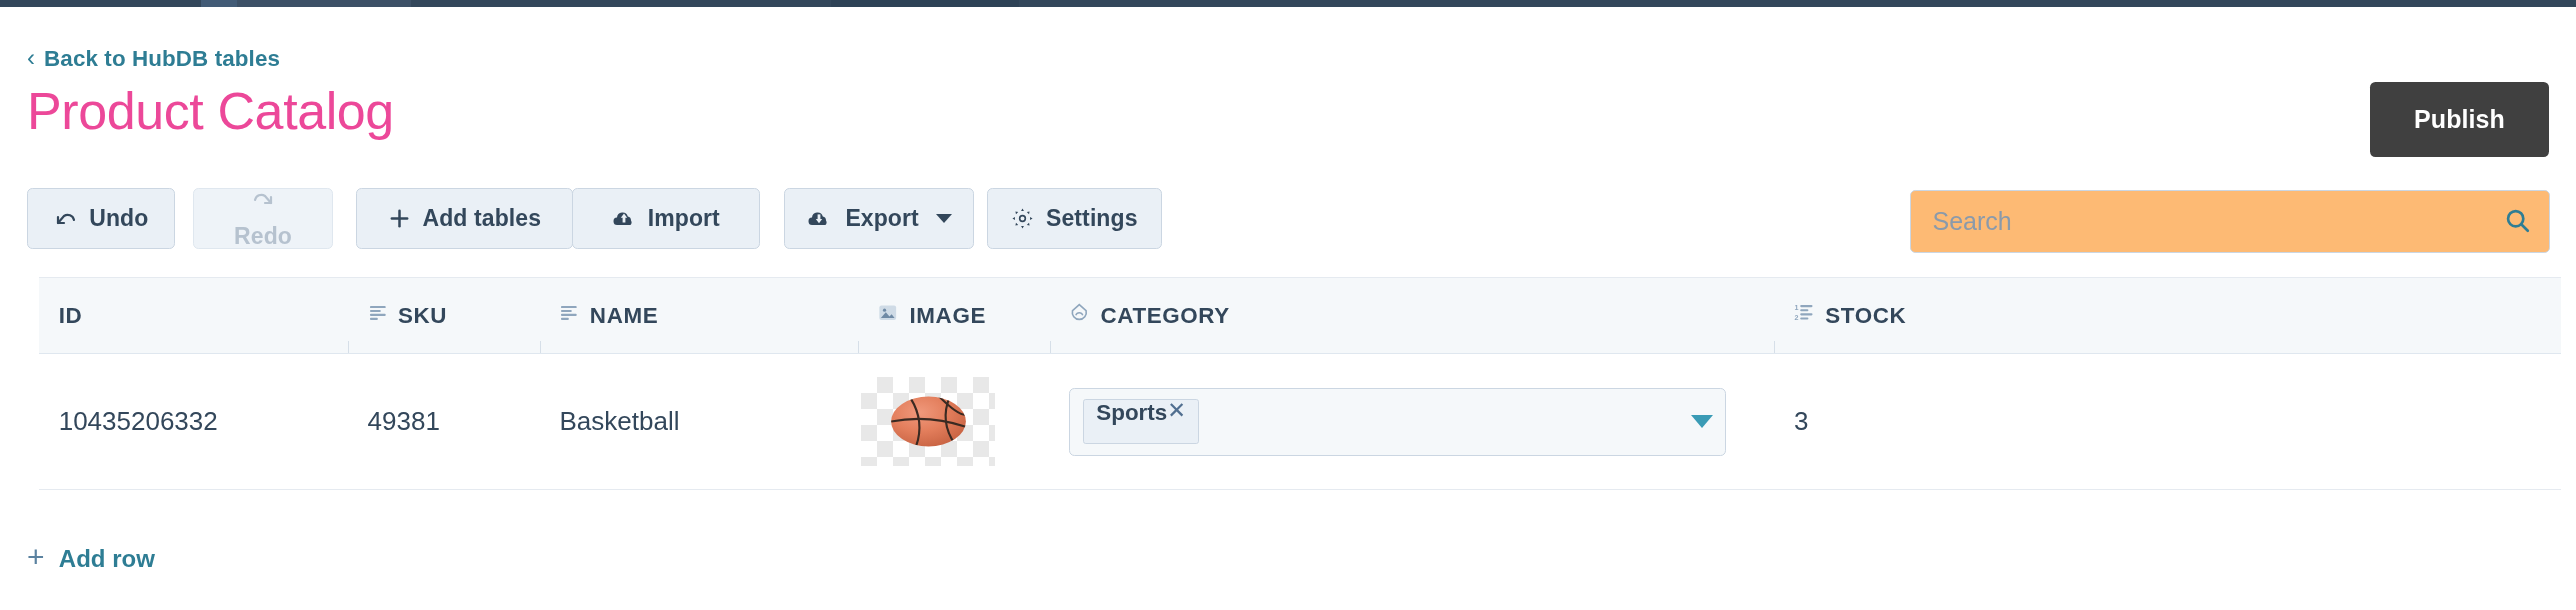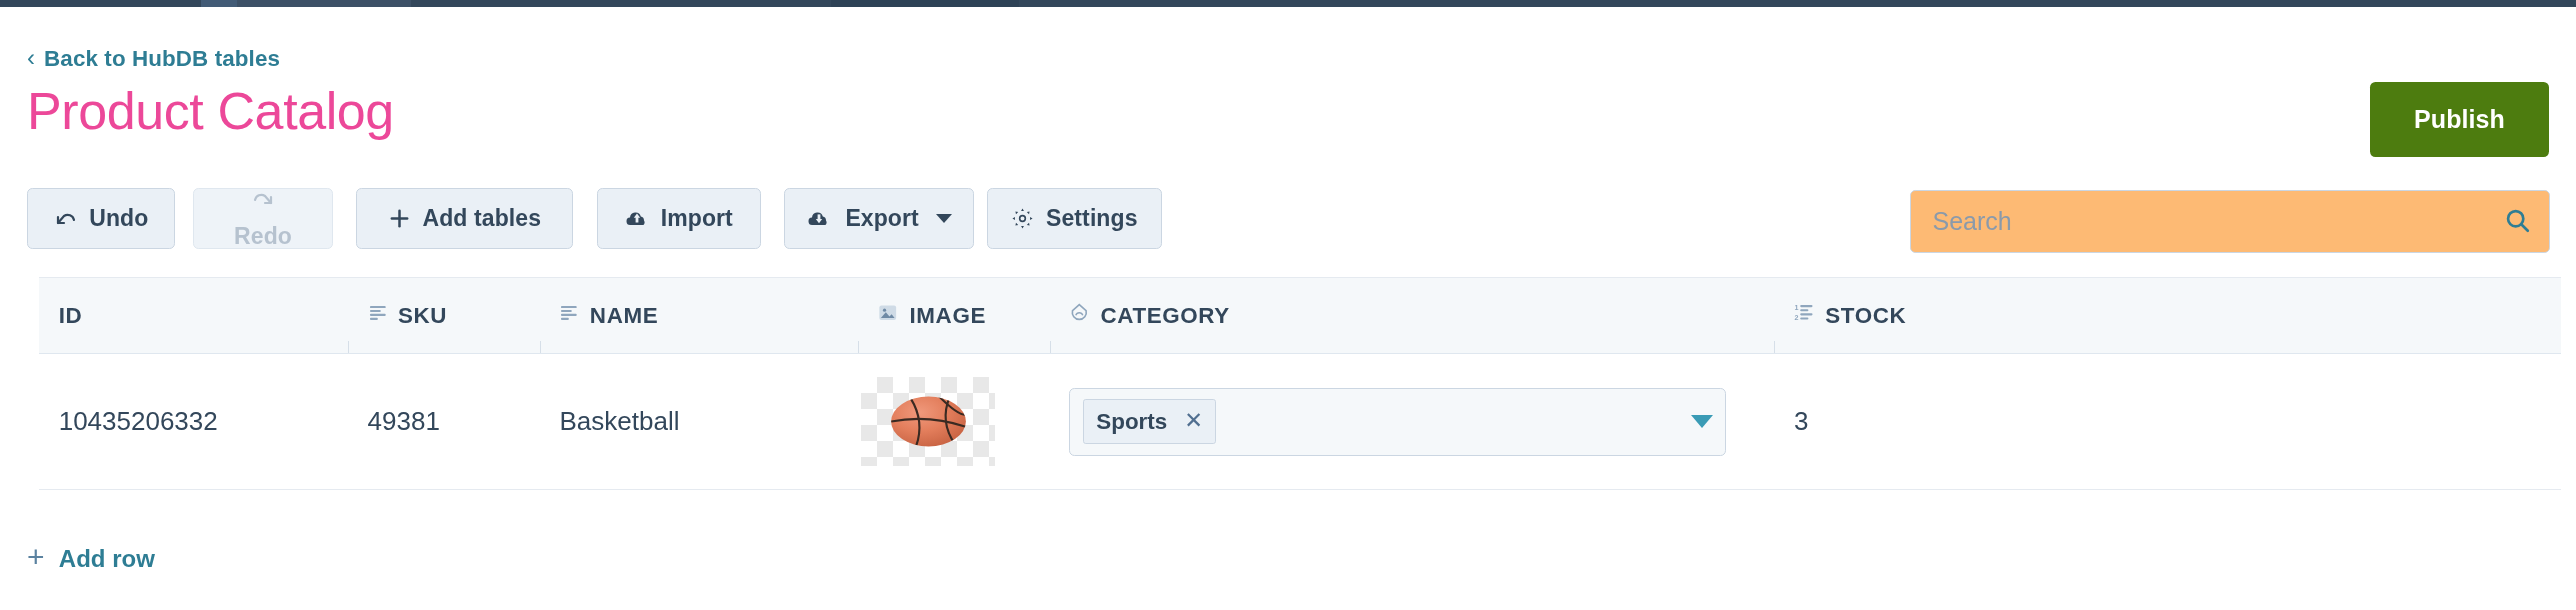--- a/index.html
+++ b/index.html
@@ -80,21 +80,21 @@
     letter-spacing: -0.4px;
     white-space: nowrap;
   }
 
   .publish-btn {
     position: absolute;
     right: 27px;
     top: 75px;
     width: 179px;
     height: 75px;
-    background: #4d7c0f;
+    background: #404040;
     border: none;
     border-radius: 5.4px;
     color: #ffffff;
     font-size: 25px;
     font-weight: 600;
     font-family: "Liberation Sans", sans-serif;
     cursor: pointer;
     letter-spacing: 0.1px;
   }
 
@@ -129,21 +129,21 @@
     color: #b6c2cf;
     border-color: #dfe7ef;
     background: #eef3f8;
     cursor: default;
   }
   .tbtn .ico { display: flex; align-items: center; justify-content: center; }
 
   .tb-undo     { left: 27px;   width: 148px; }
   .tb-redo     { left: 193px;  width: 140px; flex-direction: column; }
   .tb-addcol   { left: 356px;  width: 217px; }
-  .tb-import   { left: 597px;  width: 164px; align-items: center; }
+  .tb-import   { left: 572px;  width: 188px; align-items: center; }
   .tb-export   { left: 784px;  width: 190px; justify-content: space-between; }
   .tb-settings { left: 987px; width: 175px; }
 
   .caret-down {
     width: 0; height: 0;
     border-left: 8px solid transparent;
     border-right: 8px solid transparent;
     border-top: 9px solid #33475b;
     margin-left: 1.8px;
   }
@@ -273,22 +273,22 @@
     background: #f5f8fa;
     border: 0.9px solid #cbd6e2;
     border-radius: 5.4px;
     display: flex;
     align-items: center;
     padding: 0 12.5px;
     cursor: pointer;
   }
   .tag {
     display: inline-flex;
-    align-items: center;
-    gap: 17px;
+    align-items: flex-start;
+    gap: 0;
     height: 45px;
     padding: 0 12.5px;
     background: #eaf0f6;
     border: 0.9px solid #cbd6e2;
     border-radius: 2.7px;
     font-size: 22.4px;
     font-weight: 600;
     color: #33475b;
   }
   .tag-x {

